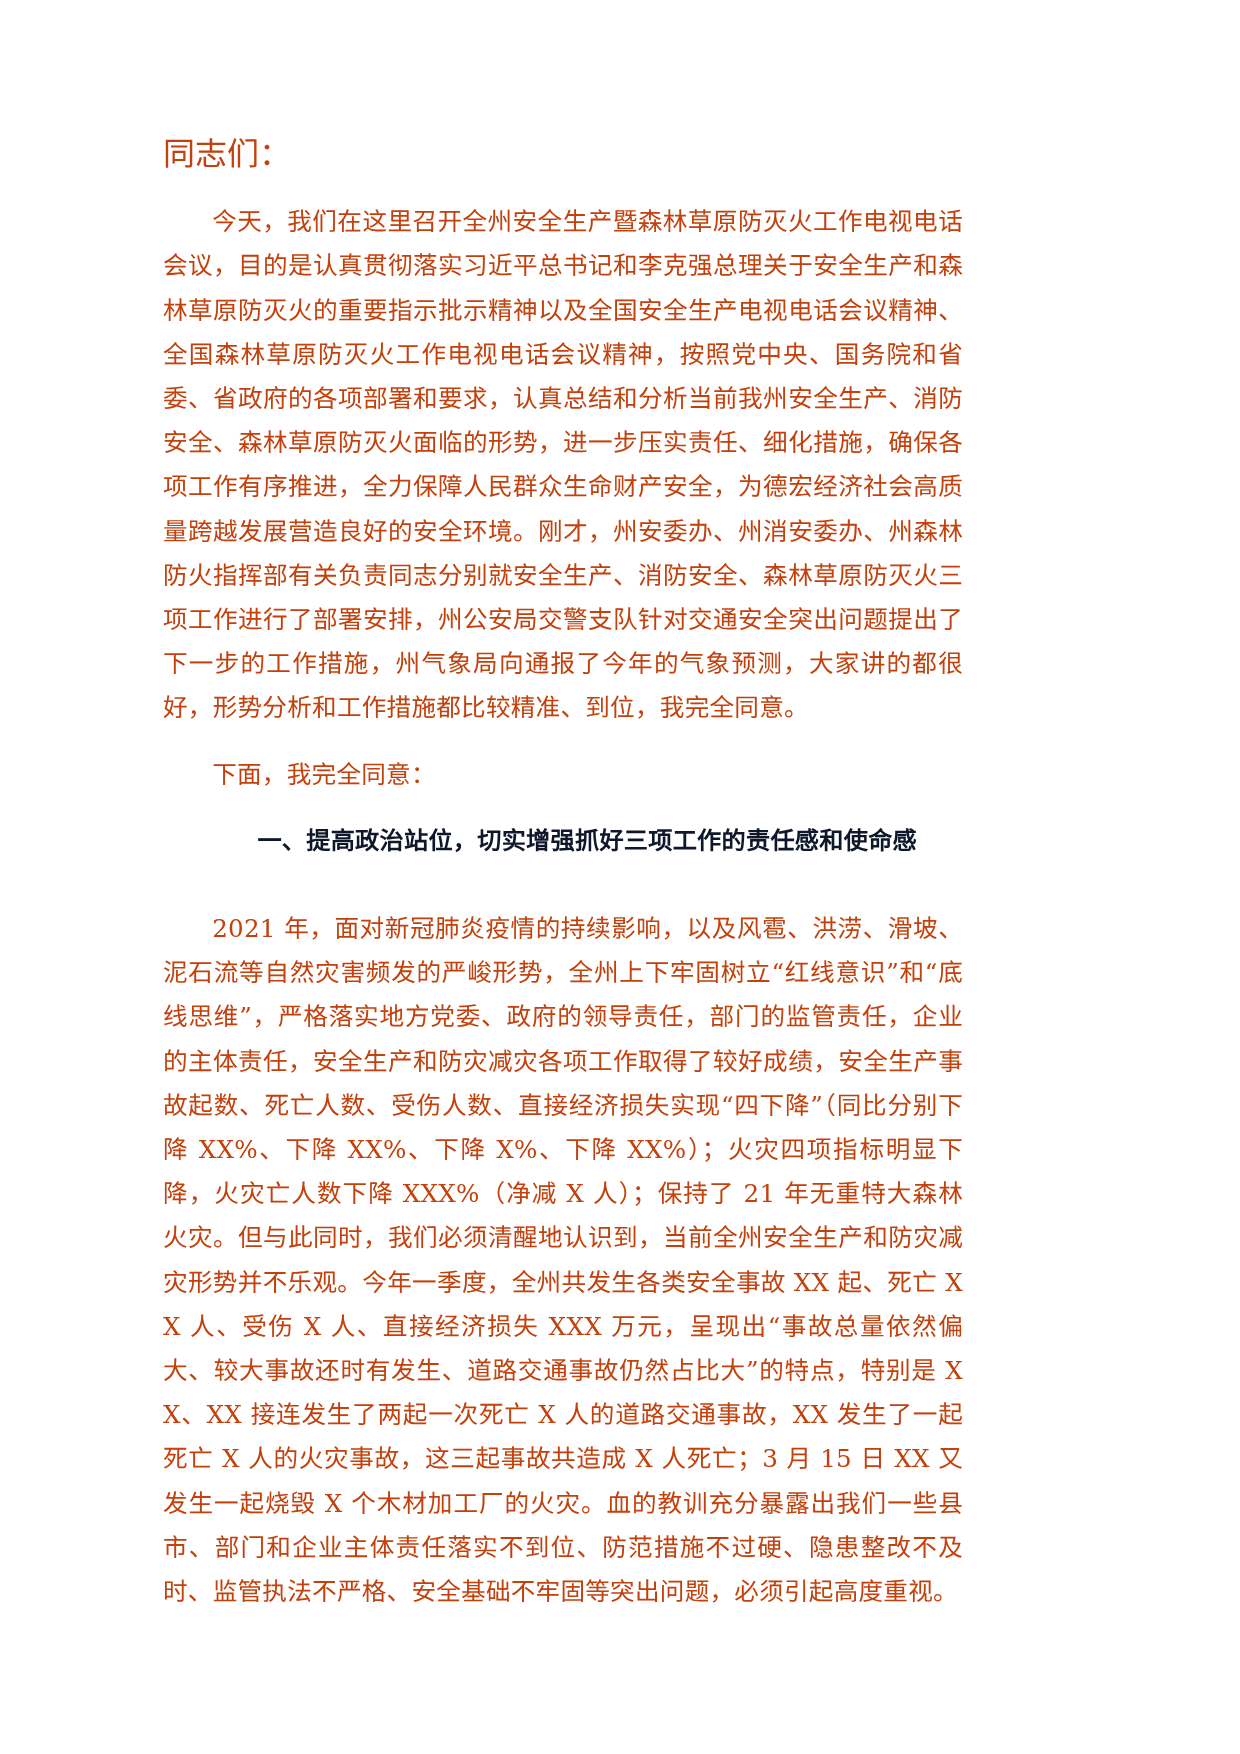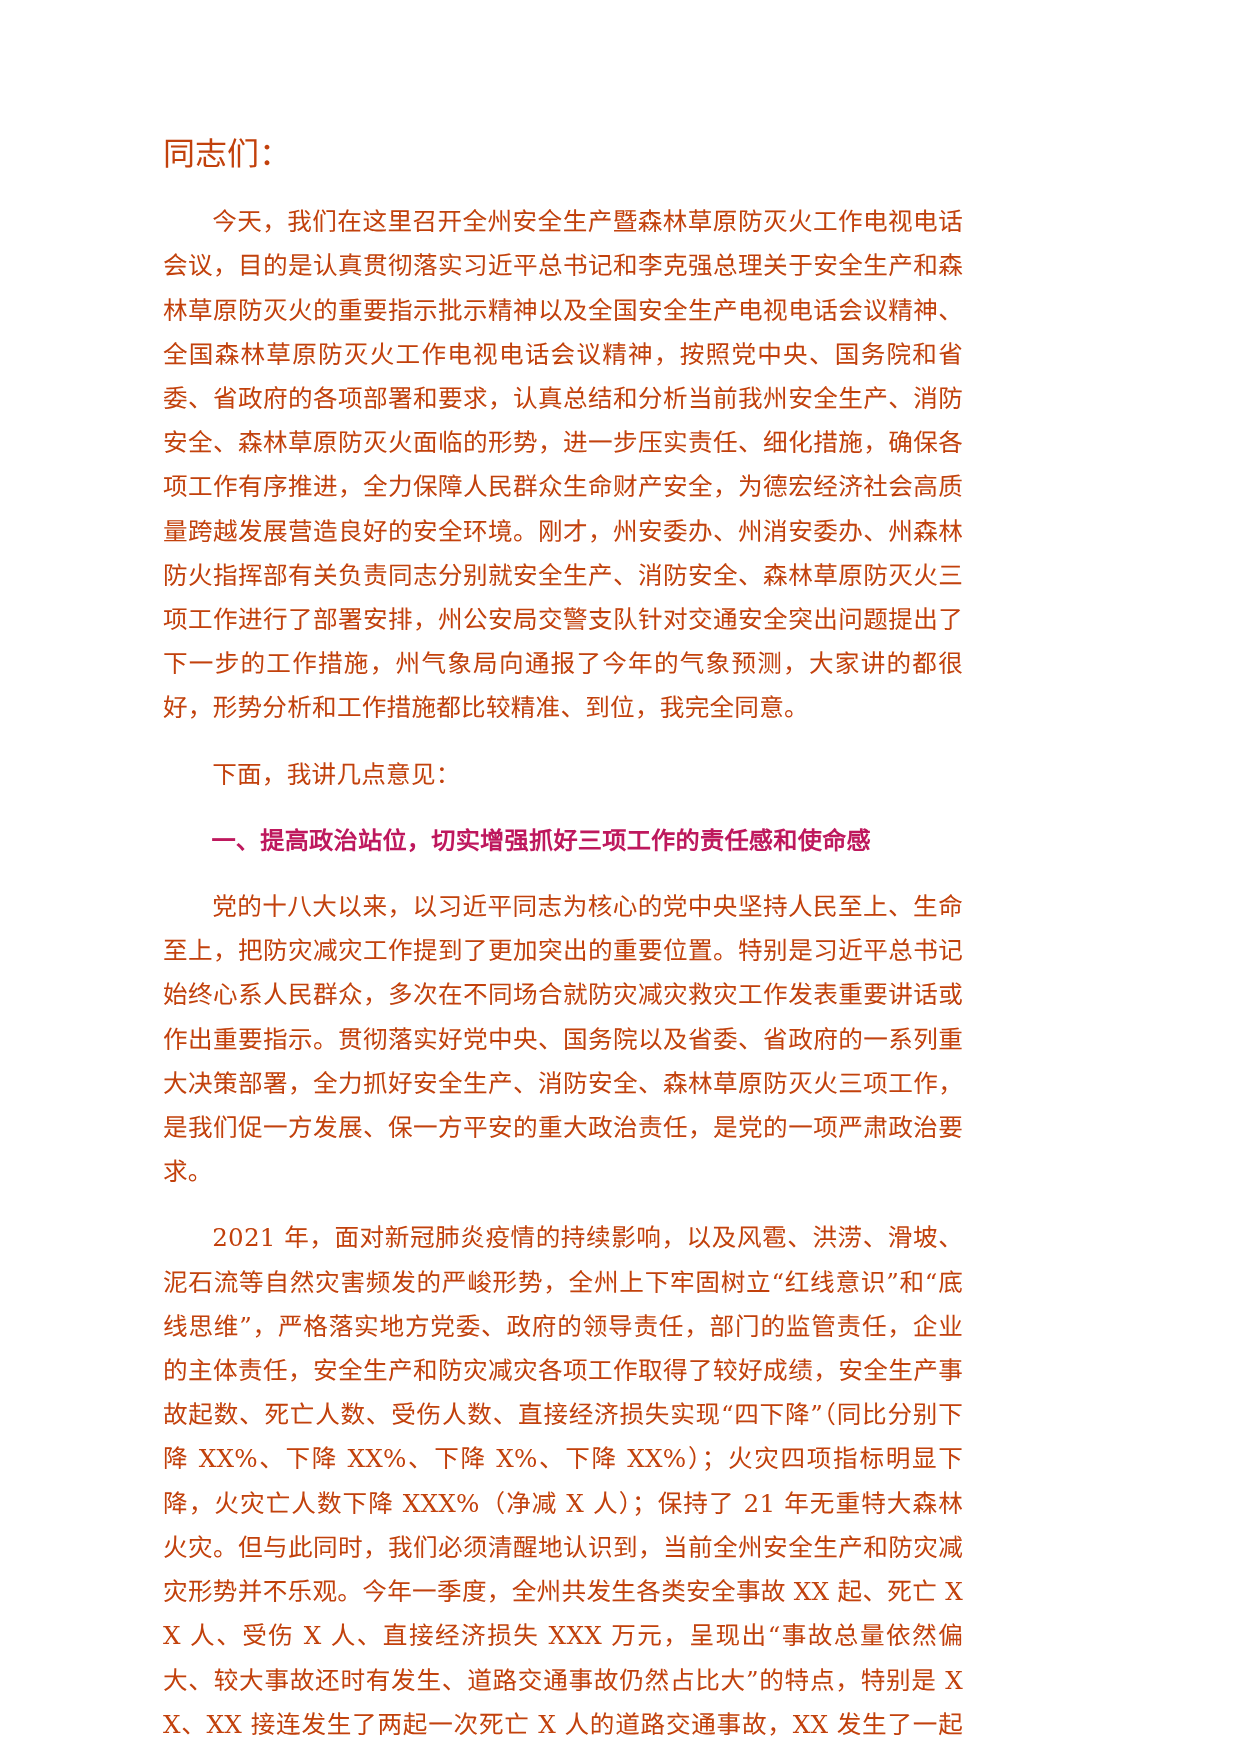--- a/index.html
+++ b/index.html
@@ -44,25 +44,26 @@
   }
 
   .gap-sm { height: 22px; }
   .gap-md { height: 24px; }
 
   .heading {
     font-family: "DejaVu Sans", "Liberation Sans", sans-serif;
     font-weight: bold;
     font-size: 24.2px;
     line-height: 44.2px;
-    color: #be185d;
+    color: #0f172a;
     text-indent: 2em;
     margin: 0;
     letter-spacing: 0.01em;
     word-break: break-all;
+    text-align: center;
   }
 
   .salutation {
     font-family: "DejaVu Serif", "Liberation Serif", serif;
     font-size: 32px;
     line-height: 44.2px;
     color: #c2410c;
     margin: 0;
     text-indent: 0;
   }
@@ -74,28 +75,27 @@
   <div class="doc-body">
 
     <p class="salutation">同志们：</p>
 
     <div class="gap-md"></div>
 
     <p class="para indent">今天，我们在这里召开全州安全生产暨森林草原防灭火工作电视电话会议，目的是认真贯彻落实习近平总书记和李克强总理关于安全生产和森林草原防灭火的重要指示批示精神以及全国安全生产电视电话会议精神、全国森林草原防灭火工作电视电话会议精神，按照党中央、国务院和省委、省政府的各项部署和要求，认真总结和分析当前我州安全生产、消防安全、森林草原防灭火面临的形势，进一步压实责任、细化措施，确保各项工作有序推进，全力保障人民群众生命财产安全，为德宏经济社会高质量跨越发展营造良好的安全环境。刚才，州安委办、州消安委办、州森林防火指挥部有关负责同志分别就安全生产、消防安全、森林草原防灭火三项工作进行了部署安排，州公安局交警支队针对交通安全突出问题提出了下一步的工作措施，州气象局向通报了今年的气象预测，大家讲的都很好，形势分析和工作措施都比较精准、到位，我完全同意。</p>
 
     <div class="gap-sm"></div>
 
-    <p class="para indent">下面，我讲几点意见：</p>
+    <p class="para indent">下面，我完全同意：</p>
 
     <div class="gap-sm"></div>
 
     <h2 class="heading">一、提高政治站位，切实增强抓好三项工作的责任感和使命感</h2>
 
     <div class="gap-sm"></div>
 
-    <p class="para indent">党的十八大以来，以习近平同志为核心的党中央坚持人民至上、生命至上，把防灾减灾工作提到了更加突出的重要位置。特别是习近平总书记始终心系人民群众，多次在不同场合就防灾减灾救灾工作发表重要讲话或作出重要指示。贯彻落实好党中央、国务院以及省委、省政府的一系列重大决策部署，全力抓好安全生产、消防安全、森林草原防灭火三项工作，是我们促一方发展、保一方平安的重大政治责任，是党的一项严肃政治要求。</p>
 
     <div class="gap-sm"></div>
 
     <p class="para indent">2021 年，面对新冠肺炎疫情的持续影响，以及风雹、洪涝、滑坡、泥石流等自然灾害频发的严峻形势，全州上下牢固树立“红线意识”和“底线思维”，严格落实地方党委、政府的领导责任，部门的监管责任，企业的主体责任，安全生产和防灾减灾各项工作取得了较好成绩，安全生产事故起数、死亡人数、受伤人数、直接经济损失实现“四下降”（同比分别下降 XX%、下降 XX%、下降 X%、下降 XX%）；火灾四项指标明显下降，火灾亡人数下降 XXX%（净减 X 人）；保持了 21 年无重特大森林火灾。但与此同时，我们必须清醒地认识到，当前全州安全生产和防灾减灾形势并不乐观。今年一季度，全州共发生各类安全事故 XX 起、死亡 XX 人、受伤 X 人、直接经济损失 XXX 万元，呈现出“事故总量依然偏大、较大事故还时有发生、道路交通事故仍然占比大”的特点，特别是 XX、XX 接连发生了两起一次死亡 X 人的道路交通事故，XX 发生了一起死亡 X 人的火灾事故，这三起事故共造成 X 人死亡；3 月 15 日 XX 又发生一起烧毁 X 个木材加工厂的火灾。血的教训充分暴露出我们一些县市、部门和企业主体责任落实不到位、防范措施不过硬、隐患整改不及时、监管执法不严格、安全基础不牢固等突出问题，必须引起高度重视。</p>
 
   </div>
 </div>
 
 </body></html>

